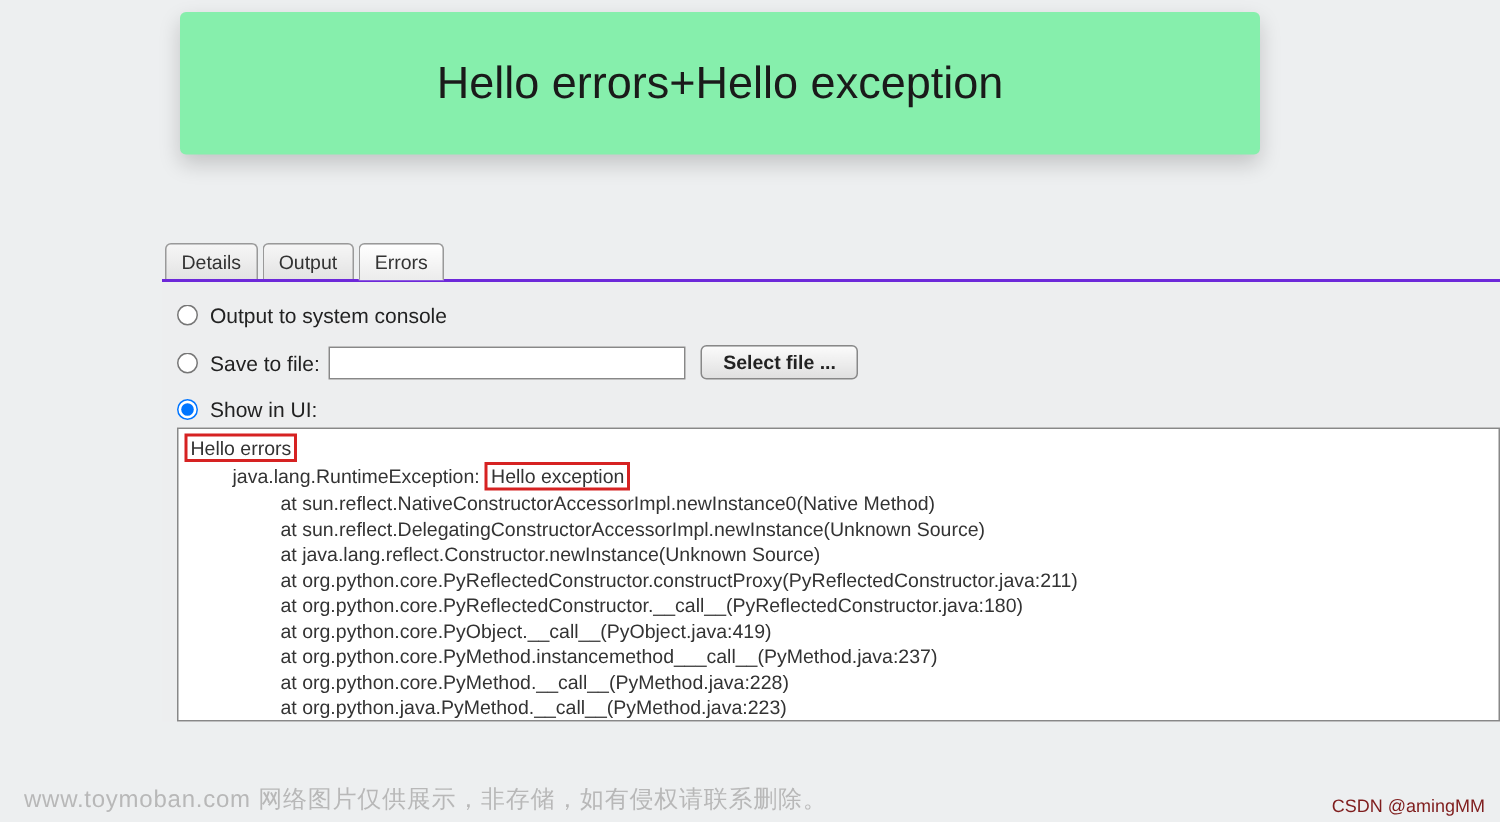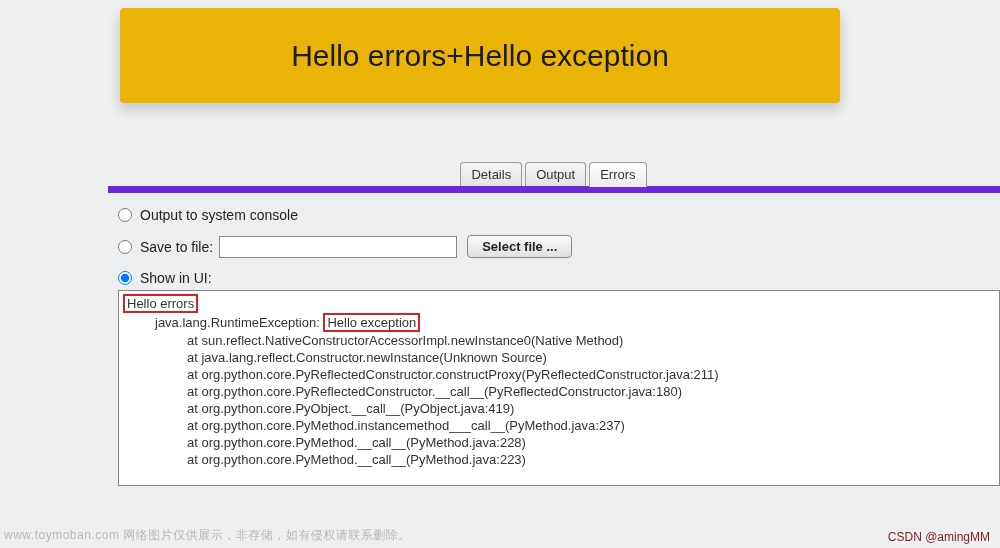--- a/index.html
+++ b/index.html
@@ -12,21 +12,21 @@
       color: #333;
       position: relative;
       overflow: hidden;
     }
     .title-card {
       position: absolute;
       top: 8px;
       left: 120px;
       width: 720px;
       height: 95px;
-      background: #eab308;
+      background: #86efac;
       border-radius: 4px;
       box-shadow: 0 6px 14px rgba(0,0,0,0.18);
       display: flex;
       align-items: center;
       justify-content: center;
     }
     .title-card h1 {
       font-size: 30px;
       font-weight: 400;
       color: #1a1a1a;
@@ -36,22 +36,21 @@
       position: absolute;
       top: 162px;
       left: 108px;
       right: 0;
       bottom: 0;
     }
     .tabs {
       display: flex;
       align-items: flex-end;
       padding-left: 2px;
-      border-bottom: 7px solid #6d28d9;
-      justify-content: center;
+      border-bottom: 2px solid #6d28d9;
     }
     .tab {
       padding: 4px 10px;
       font-size: 13px;
       background: linear-gradient(#f6f6f6, #e3e3e3);
       border: 1px solid #999;
       border-bottom: none;
       border-top-left-radius: 4px;
       border-top-right-radius: 4px;
       margin-right: 3px;
@@ -119,22 +118,22 @@
     }
     .trace-line {
       white-space: nowrap;
       padding-left: 32px;
     }
     .msg-line { padding-left: 0; }
     .exc-line { padding-left: 32px; }
     .watermark-left {
       position: absolute;
       bottom: 4px;
-      left: 4px;
-      font-size: 12px;
+      left: 16px;
+      font-size: 16px;
       color: #b8b8b8;
       letter-spacing: 0.5px;
     }
     .watermark-right {
       position: absolute;
       bottom: 4px;
       right: 10px;
       font-size: 12px;
       color: #7f1d1d;
     }
@@ -173,26 +172,27 @@
     </div>
 
     <div class="trace-box">
       <div class="msg-line">
         <span class="hl-red">Hello errors</span>
       </div>
       <div class="exc-line">
         <span>java.lang.RuntimeException: </span><span class="hl-red">Hello exception</span>
       </div>
       <div class="trace-line" style="padding-left:64px;">at sun.reflect.NativeConstructorAccessorImpl.newInstance0(Native Method)</div>
+      <div class="trace-line" style="padding-left:64px;">at sun.reflect.DelegatingConstructorAccessorImpl.newInstance(Unknown Source)</div>
       <div class="trace-line" style="padding-left:64px;">at java.lang.reflect.Constructor.newInstance(Unknown Source)</div>
       <div class="trace-line" style="padding-left:64px;">at org.python.core.PyReflectedConstructor.constructProxy(PyReflectedConstructor.java:211)</div>
       <div class="trace-line" style="padding-left:64px;">at org.python.core.PyReflectedConstructor.__call__(PyReflectedConstructor.java:180)</div>
       <div class="trace-line" style="padding-left:64px;">at org.python.core.PyObject.__call__(PyObject.java:419)</div>
       <div class="trace-line" style="padding-left:64px;">at org.python.core.PyMethod.instancemethod___call__(PyMethod.java:237)</div>
       <div class="trace-line" style="padding-left:64px;">at org.python.core.PyMethod.__call__(PyMethod.java:228)</div>
-      <div class="trace-line" style="padding-left:64px;">at org.python.core.PyMethod.__call__(PyMethod.java:223)</div>
+      <div class="trace-line" style="padding-left:64px;">at org.python.java.PyMethod.__call__(PyMethod.java:223)</div>
     </div>
 
   </div>
 </div>
 
 <div class="watermark-left">www.toymoban.com  网络图片仅供展示，非存储，如有侵权请联系删除。</div>
 <div class="watermark-right">CSDN @amingMM</div>
 
 </body></html>

